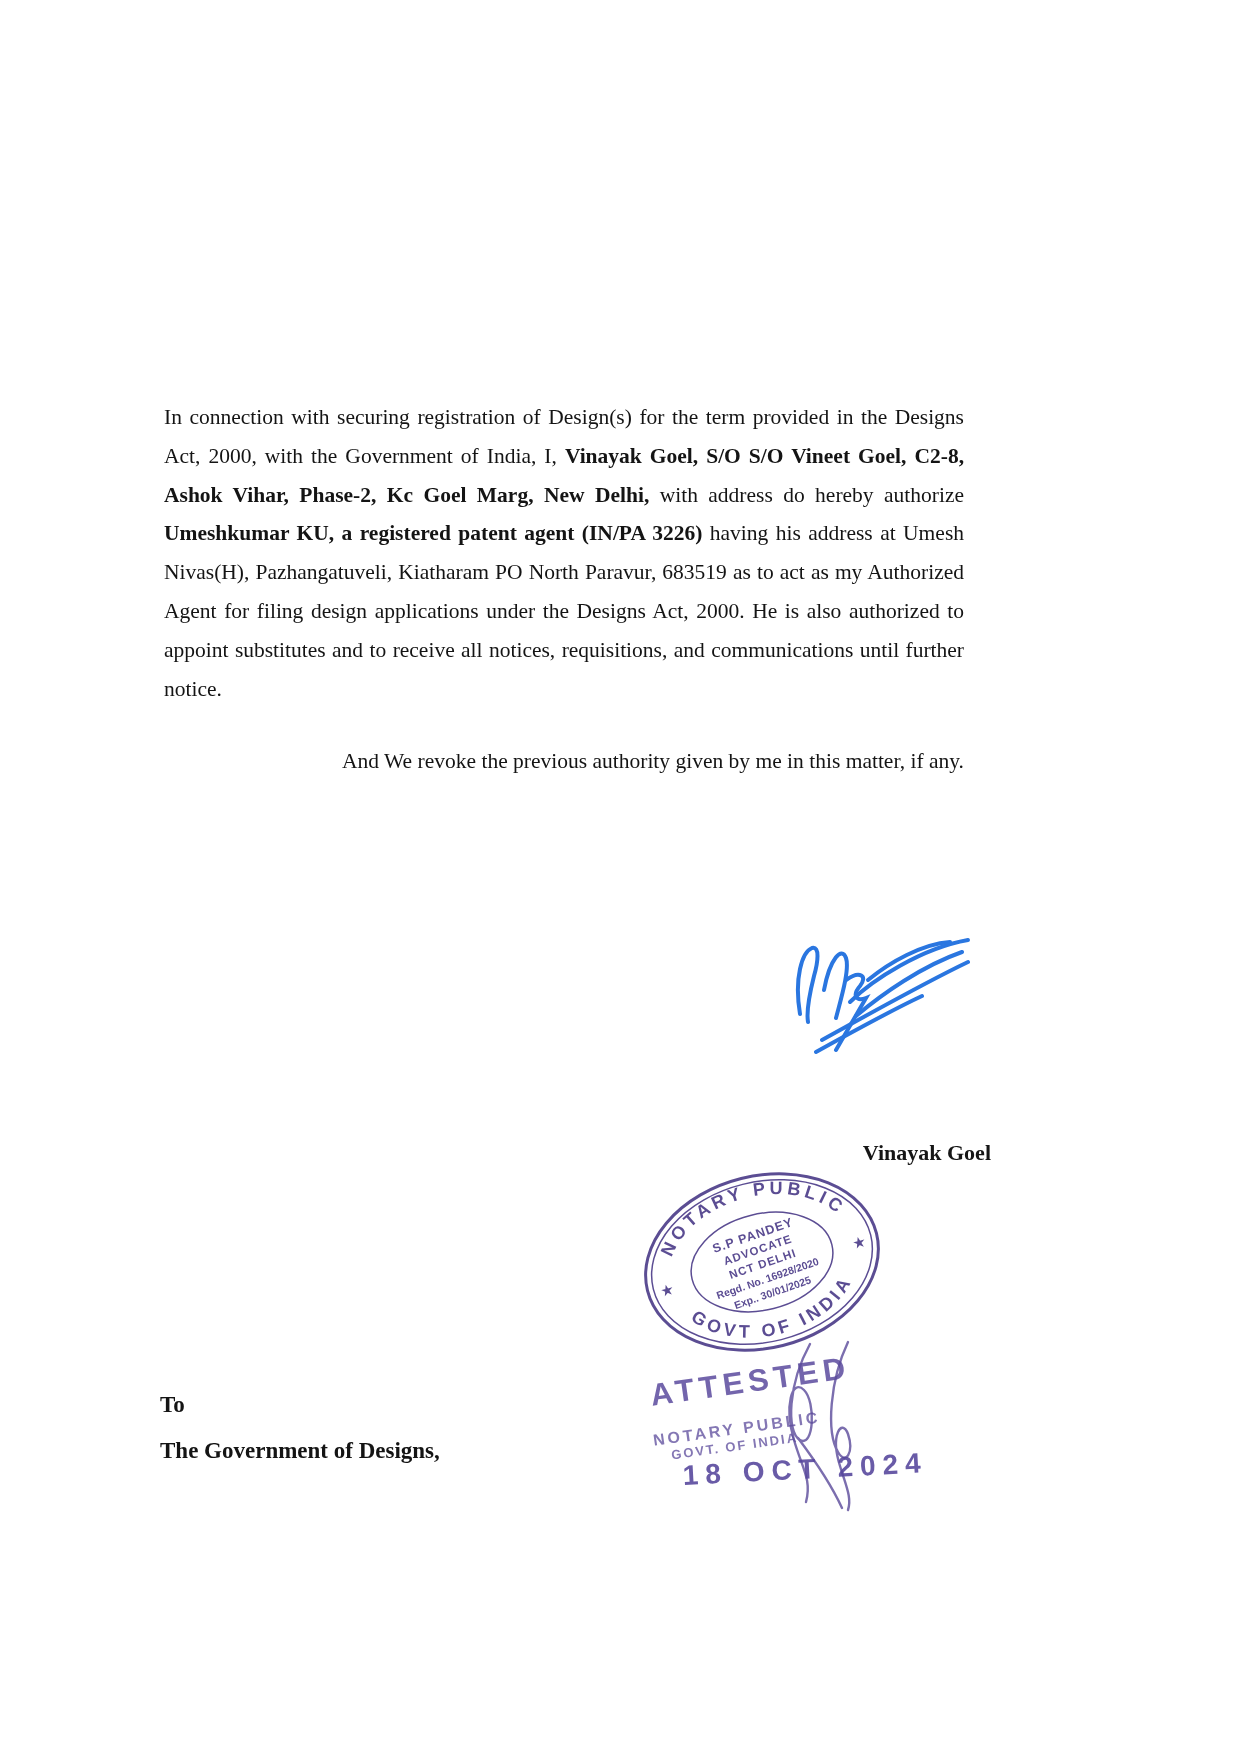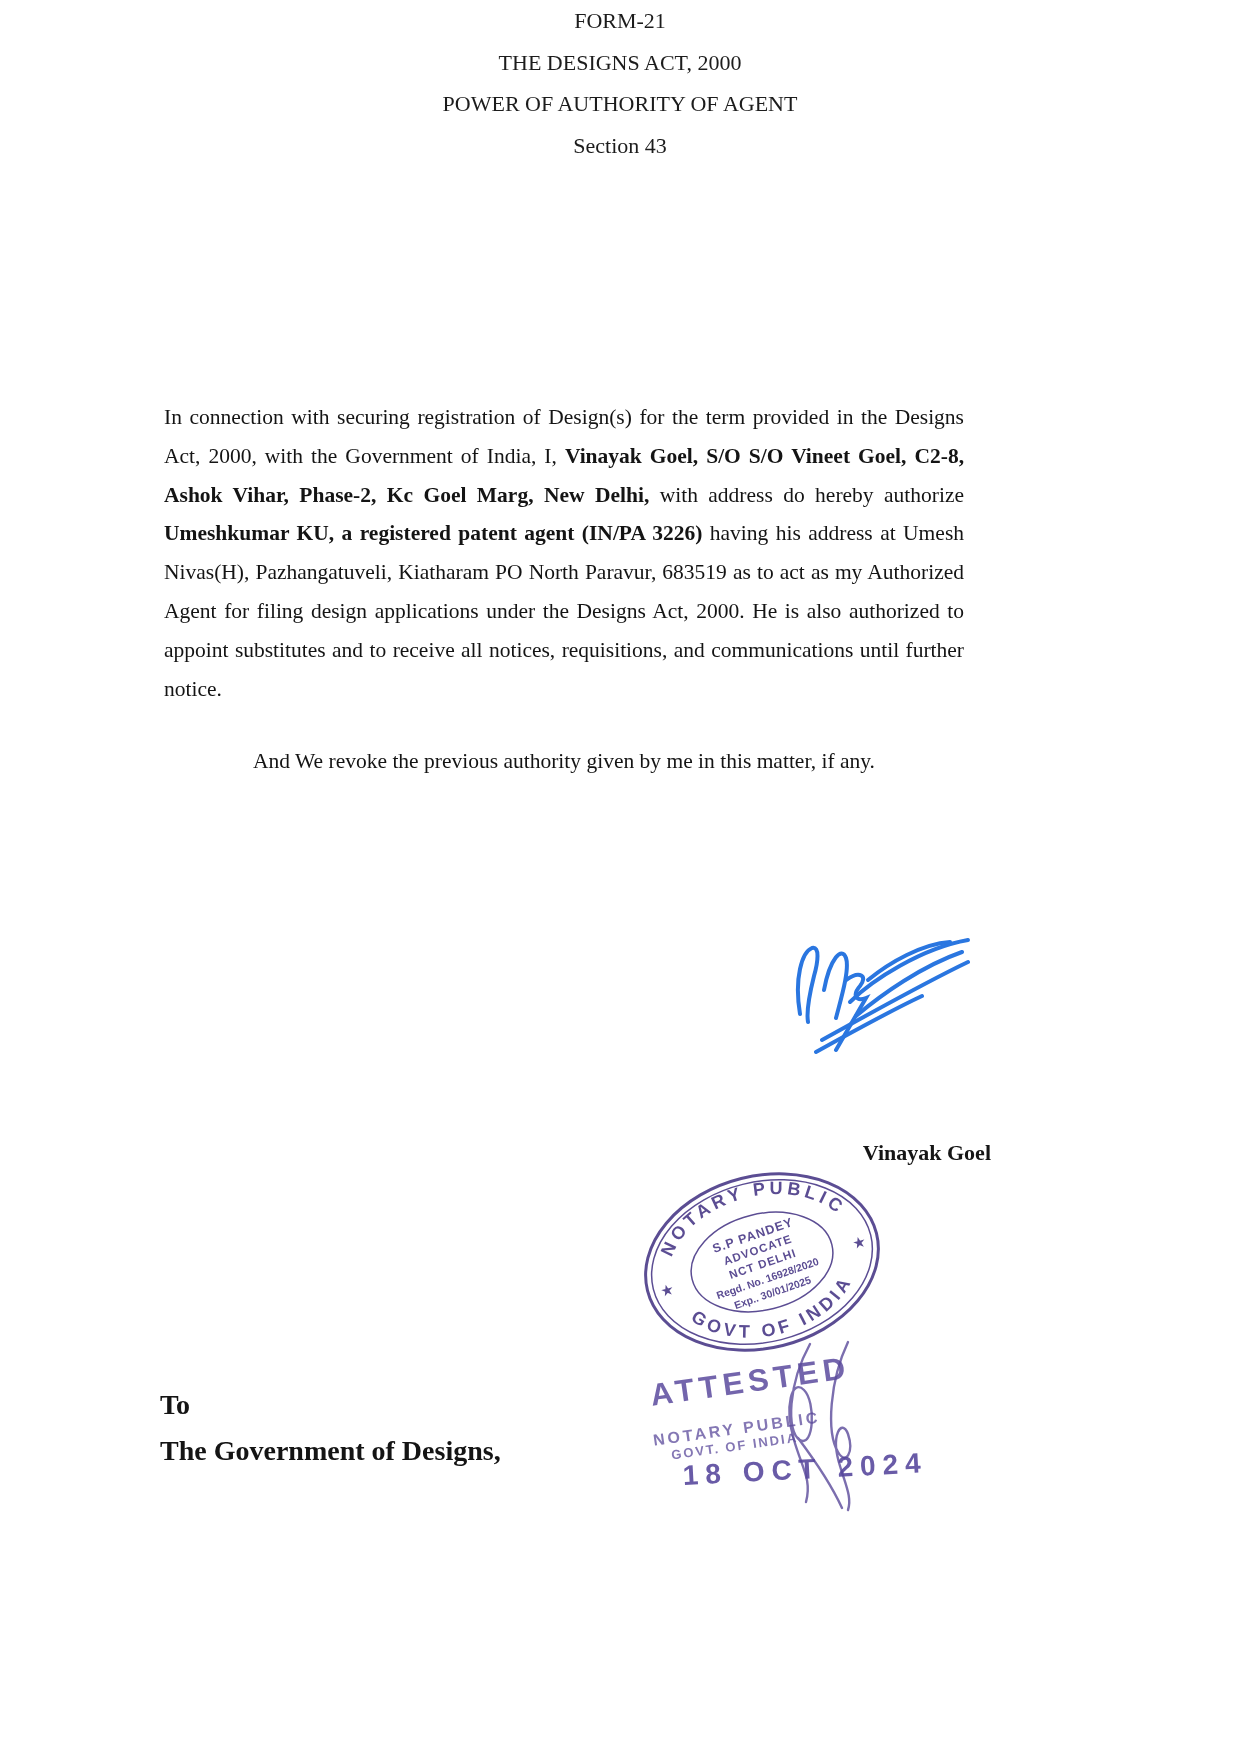--- a/index.html
+++ b/index.html
@@ -24,21 +24,21 @@
   
   .para{
     left:164px; width:800px;
     font-size:21.5px;
     line-height:38.8px;
     text-align:justify;
     color:#141414;
   }
   .para b{font-weight:bold;}
   #para1{top:398px;}
-  #para2{top:742px; text-align:center;}
+  #para2{top:742px; text-align:right;}
   #para3{top:808px;}
   #dated{top:912px; text-align:left;}
   #dated sup{font-size:13px; vertical-align:super; line-height:0;}
   
   .sig-svg{left:772px; top:918px; width:200px; height:140px;}
   .sig-name{
     left:839px; top:1140px; width:152px;
     text-align:right;
     font-weight:bold;
     font-size:22px;
@@ -77,21 +77,21 @@
     letter-spacing:7px;
     color:#55459c;
     opacity:0.88;
     transform:rotate(-3deg);
     transform-origin:left top;
   }
   .scribble-svg{left:752px; top:1340px; width:165px; height:172px; opacity:0.8;}
   
   .addressee{
     left:160px; top:1382px;
-    font-size:28px;
+    font-size:23px;
     font-weight:bold;
     line-height:46px;
     color:#141414;
   }
   
   .stamp-svg text{
     font-family:"Liberation Sans", sans-serif;
     font-weight:bold;
     fill:#4e3e8a;
   }
@@ -99,26 +99,20 @@
   .star-glyph{font-size:13px;}
   .inner-l1{font-size:12.5px; letter-spacing:1px;}
   .inner-l2,.inner-l3{font-size:11.5px; letter-spacing:1px;}
   .inner-l4,.inner-l5{font-size:10.5px;}
 </style>
 </head>
 <body>
 
 <div class="page">
 
-  <div class="abs doc-header">
-    <div>FORM-21</div>
-    <div>THE DESIGNS ACT, 2000</div>
-    <div>POWER OF AUTHORITY OF AGENT</div>
-    <div>Section 43</div>
-  </div>
 
   <div id="para1" class="abs para">
     <span>In connection with securing registration of Design(s) for the term provided in the Designs Act, 2000, with the Government of India, I, </span><b>Vinayak Goel, S/O S/O Vineet Goel, C2-8, Ashok Vihar, Phase-2, Kc Goel Marg, New Delhi,</b><span> with address do hereby authorize </span><b>Umeshkumar KU, a registered patent agent (IN/PA 3226)</b><span> having his address at Umesh Nivas(H), Pazhangatuveli, Kiatharam PO North Paravur, 683519 as to act as my Authorized Agent for filing design applications under the Designs Act, 2000. He is also authorized to appoint substitutes and to receive all notices, requisitions, and communications until further notice.</span>
   </div>
 
   <div id="para2" class="abs para">And  We revoke the previous authority given by me in this matter, if any.</div>
 
 
 
   <svg class="abs sig-svg" viewBox="0 0 200 140">

